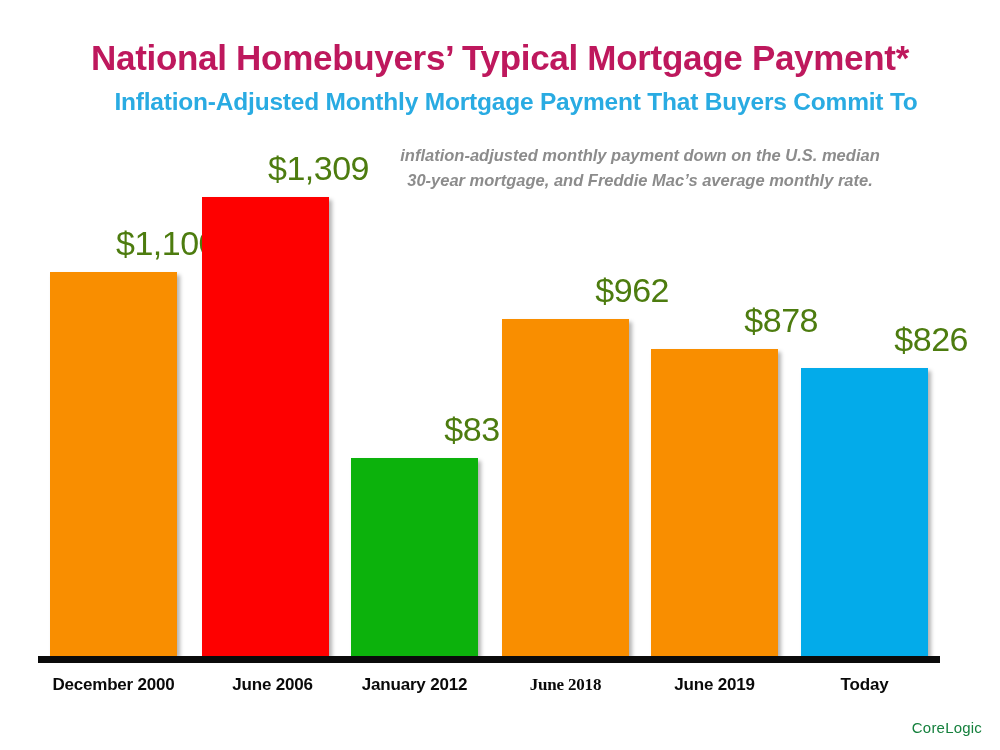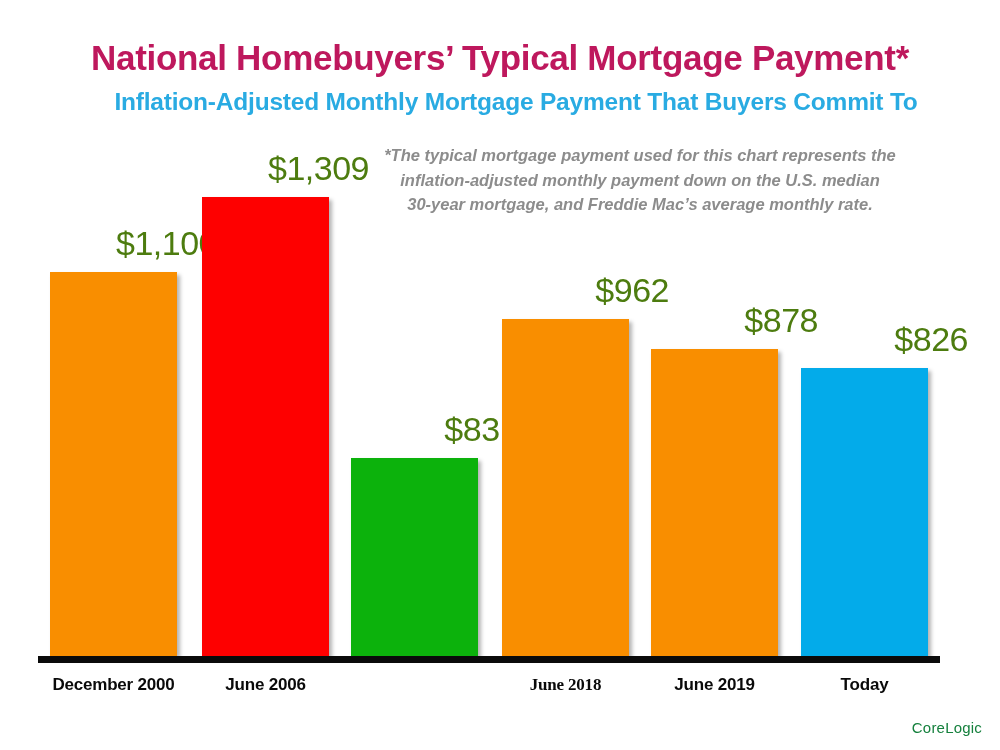--- a/index.html
+++ b/index.html
@@ -121,34 +121,34 @@
 </head>
 <body>
 
 <div id="stage">
 
   <div id="title">National Homebuyers’ Typical Mortgage Payment*</div>
 
   <div id="subtitle">Inflation-Adjusted Monthly Mortgage Payment That Buyers Commit To</div>
 
   <div id="footnote">
-    <span class="ln">*The typical mortgage payment used for this chart represents the</span>
     <span class="ln">inflation-adjusted monthly payment down on the U.S. median</span>
     <span class="ln">30-year mortgage, and Freddie Mac’s average monthly rate.</span>
   </div>
 
   <div id="plot">
       <div class="bar" style="left: 50px; width: 127px; top: 272px; height: 384px; background: rgb(249, 142, 0);"></div>
       <div class="bar-value" style="left: 10px; width: 207px; top: 224px;">$1,100</div>
       <div class="cat-label" style="left: 15px; width: 197px; top: 675px;">December 2000</div>
       <div class="bar" style="left: 202px; width: 127px; top: 197px; height: 459px; background: rgb(254, 0, 0);"></div>
       <div class="bar-value" style="left: 162px; width: 207px; top: 149px;">$1,309</div>
-      <div class="cat-label" style="left: 167px; width: 197px; top: 675px;">June 2006</div>
+      <div class="cat-label" style="left: 167px; width: 197px; top: 675px; padding-left: 7px;">June 2006</div>
       <div class="bar" style="left: 351px; width: 127px; top: 458px; height: 198px; background: rgb(12, 178, 12);"></div>
       <div class="bar-value" style="left: 311px; width: 207px; top: 410px;">$831</div>
+      <div class="cat-label" style="left: 316px; width: 197px; top: 675px;">January 2012</div>
       <div class="bar" style="left: 502px; width: 127px; top: 319px; height: 337px; background: rgb(249, 142, 0);"></div>
       <div class="bar-value" style="left: 462px; width: 207px; top: 271px;">$962</div>
       <div class="cat-label" style="left: 467px; width: 197px; top: 675px; font-family: Liberation Serif, serif;">June 2018</div>
       <div class="bar" style="left: 651px; width: 127px; top: 349px; height: 307px; background: rgb(249, 142, 0);"></div>
       <div class="bar-value" style="left: 611px; width: 207px; top: 301px;">$878</div>
       <div class="cat-label" style="left: 616px; width: 197px; top: 675px;">June 2019</div>
       <div class="bar" style="left: 801px; width: 127px; top: 368px; height: 288px; background: rgb(3, 171, 234);"></div>
       <div class="bar-value" style="left: 761px; width: 207px; top: 320px;">$826</div>
       <div class="cat-label" style="left: 766px; width: 197px; top: 675px;">Today</div>
     </div>

